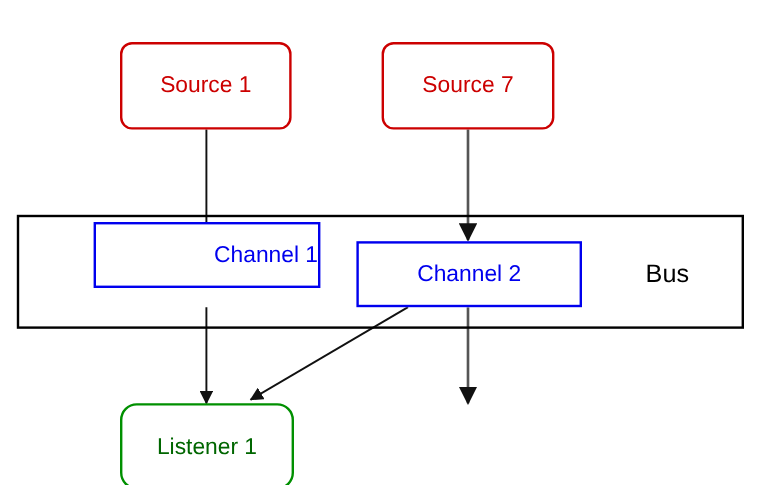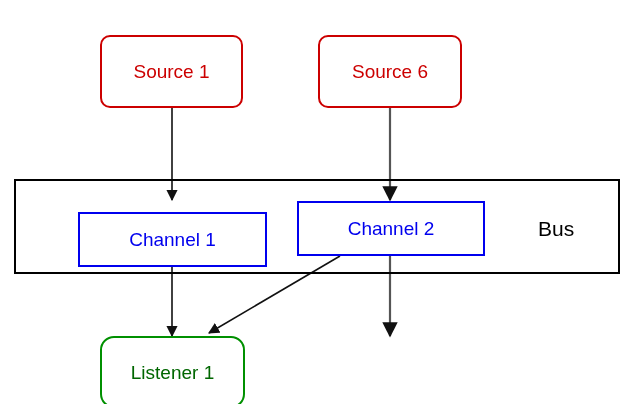--- a/index.html
+++ b/index.html
@@ -88,28 +88,28 @@
     <line x1="390" y1="236" x2="390" y2="316" stroke="#555555" stroke-width="2.2" marker-end="url(#arrow)"></line>
 
     <line x1="340" y1="236" x2="209" y2="313" stroke="#111111" stroke-width="1.6" marker-end="url(#arrow)"></line>
   </svg>
 
   <div class="node source" style="left:100px; top:15px; width:143px; height:73px;">
     <span>Source 1</span>
   </div>
 
   <div class="node source" style="left:318px; top:15px; width:144px; height:73px;">
-    <span>Source 6</span>
+    <span>Source 7</span>
   </div>
 
   <div class="bus-rect" style="left:14px; top:159px; width:606px; height:95px;"></div>
 
   <div class="bus-label" style="left:538px; top:198px;">Bus</div>
 
-  <div class="node channel" style="left:78px; top:192px; width:189px; height:55px;">
+  <div class="node channel" style="left:78px; top:165px; width:189px; height:55px;justify-content:flex-end;">
     <span>Channel 1</span>
   </div>
 
   <div class="node channel" style="left:297px; top:181px; width:188px; height:55px;">
     <span>Channel 2</span>
   </div>
 
   <div class="node listener" style="left:100px; top:316px; width:145px; height:72px;">
     <span>Listener 1</span>
   </div>

